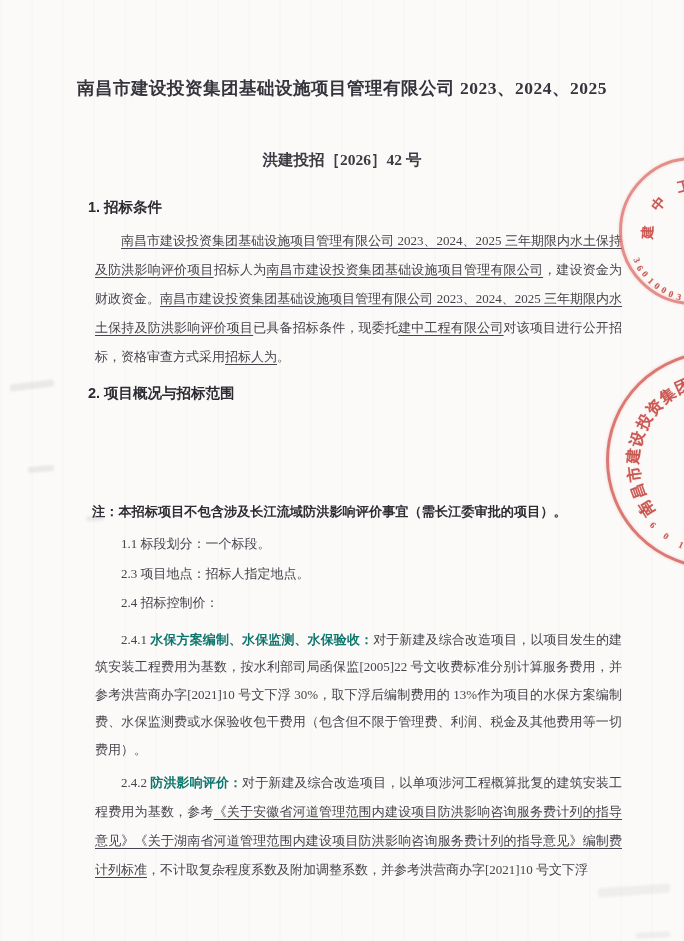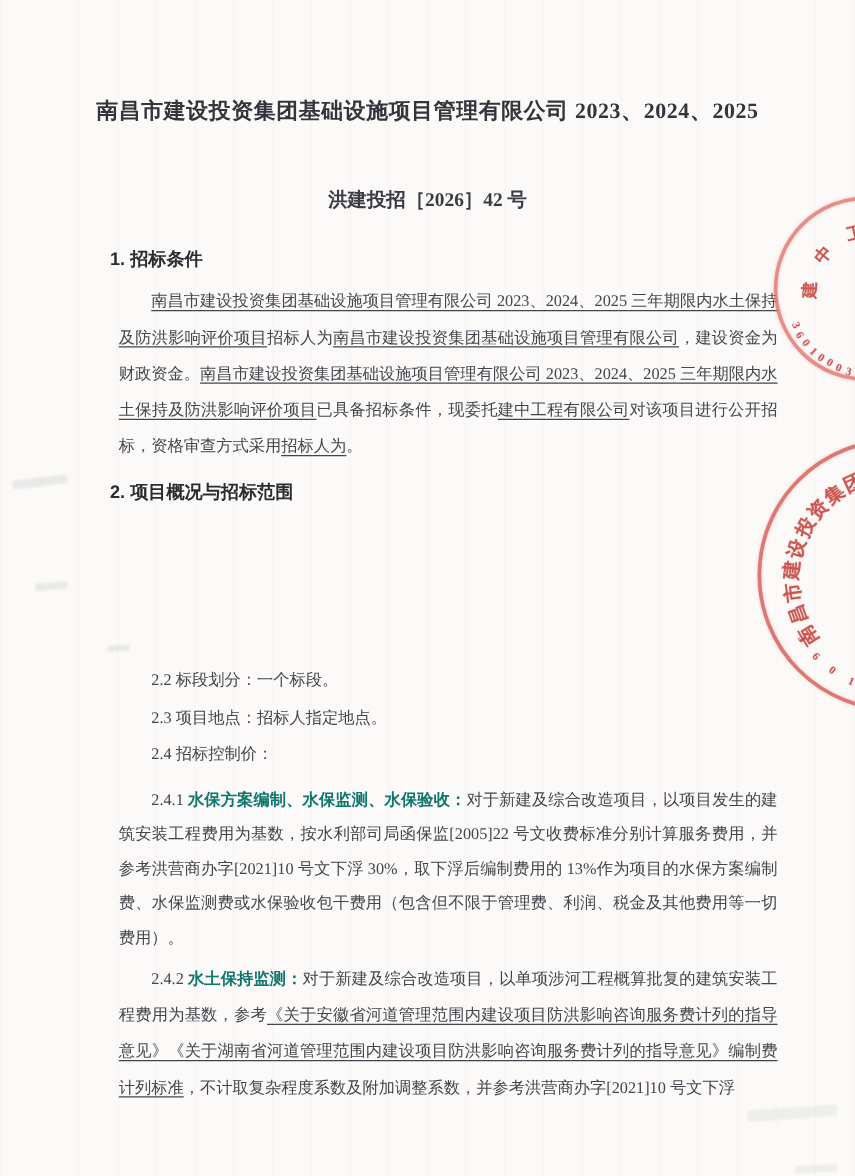--- a/index.html
+++ b/index.html
@@ -64,25 +64,26 @@
 
 <div class="page">
 
   <h1 class="title t1">南昌市建设投资集团基础设施项目管理有限公司 2023、2024、2025</h1>
   <div class="docnum">洪建投招［2026］42 号</div>
 
   <h2 class="h s1h">1. 招标条件</h2>
   <p class="body para1"><span class="u">南昌市建设投资集团基础设施项目管理有限公司 2023、2024、2025 三年期限内水土保持及防洪影响评价项目</span><span>招标人为</span><span class="u">南昌市建设投资集团基础设施项目管理有限公司</span><span>，建设资金为财政资金。</span><span class="u">南昌市建设投资集团基础设施项目管理有限公司 2023、2024、2025 三年期限内水土保持及防洪影响评价项目</span><span>已具备招标条件，现委托</span><span class="u">建中工程有限公司</span><span>对该项目进行公开招标，资格审查方式采用</span><span class="u">招标人为</span><span>。</span></p>
 
   <h2 class="h s2h">2. 项目概况与招标范围</h2>
-  <p class="body line p22">2.2 标段划分：一个标段。</p>
+  <p class="note">注：本招标项目不包含涉及长江流域防洪影响评价事宜（需长江委审批的项目）。</p>
+  <p class="body line p22">1.1 标段划分：一个标段。</p>
   <p class="body line p23">2.3 项目地点：招标人指定地点。</p>
   <p class="body line p24">2.4 招标控制价：</p>
   <p class="body p241"><span>2.4.1 </span><span class="b">水保方案编制、水保监测、水保验收：</span><span>对于新建及综合改造项目，以项目发生的建筑安装工程费用为基数，按水利部司局函保监[2005]22 号文收费标准分别计算服务费用，并参考洪营商办字[2021]10 号文下浮 30%，取下浮后编制费用的 13%作为项目的水保方案编制费、水保监测费或水保验收包干费用（包含但不限于管理费、利润、税金及其他费用等一切费用）。</span></p>
-  <p class="body p242"><span>2.4.2 </span><span class="b">水土保持监测：</span><span>对于新建及综合改造项目，以单项涉河工程概算批复的建筑安装工程费用为基数，参考</span><span class="u">《关于安徽省河道管理范围内建设项目防洪影响咨询服务费计列的指导意见》《关于湖南省河道管理范围内建设项目防洪影响咨询服务费计列的指导意见》编制费计列标准</span><span>，不计取复杂程度系数及附加调整系数，并参考洪营商办字[2021]10 号文下浮</span></p>
+  <p class="body p242"><span>2.4.2 </span><span class="b">防洪影响评价：</span><span>对于新建及综合改造项目，以单项涉河工程概算批复的建筑安装工程费用为基数，参考</span><span class="u">《关于安徽省河道管理范围内建设项目防洪影响咨询服务费计列的指导意见》《关于湖南省河道管理范围内建设项目防洪影响咨询服务费计列的指导意见》编制费计列标准</span><span>，不计取复杂程度系数及附加调整系数，并参考洪营商办字[2021]10 号文下浮</span></p>
 
   <div class="seal seal1">
       <span class="seal-char" style="left: 26.0292px; top: 72.3248px; transform: translate(-50%, -50%) rotate(-88deg);">建</span>
       <span class="seal-char" style="left: 36.697px; top: 43.7926px; transform: translate(-50%, -50%) rotate(-51deg);">中</span>
       <span class="seal-char" style="left: 62.3877px; top: 27.4258px; transform: translate(-50%, -50%) rotate(-14deg);">工</span>
       <span class="seal-digit" style="left: 14.6195px; top: 100.438px; transform: translate(-50%, -50%) rotate(66deg);">3</span>
       <span class="seal-digit" style="left: 18.4307px; top: 107.72px; transform: translate(-50%, -50%) rotate(58.75deg);">6</span>
       <span class="seal-digit" style="left: 23.1305px; top: 114.463px; transform: translate(-50%, -50%) rotate(51.5deg);">0</span>
       <span class="seal-digit" style="left: 28.6436px; top: 120.56px; transform: translate(-50%, -50%) rotate(44.25deg);">1</span>
       <span class="seal-digit" style="left: 34.882px; top: 125.911px; transform: translate(-50%, -50%) rotate(37deg);">0</span>

